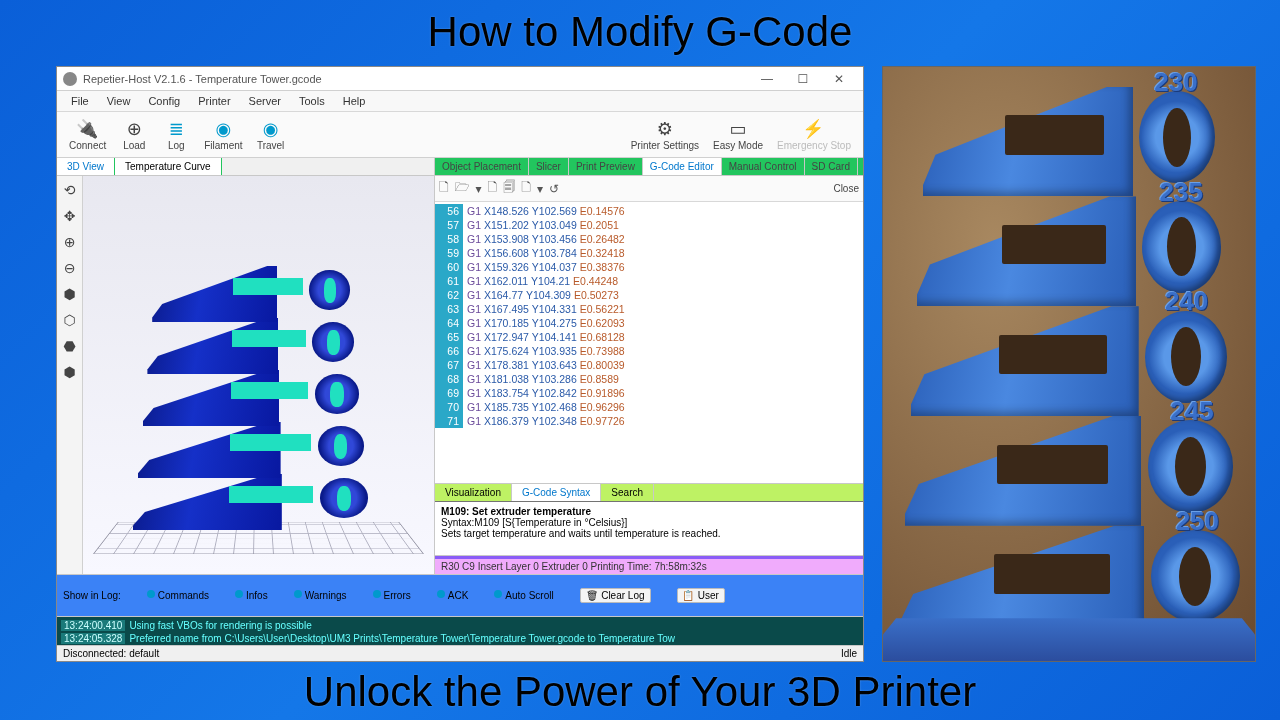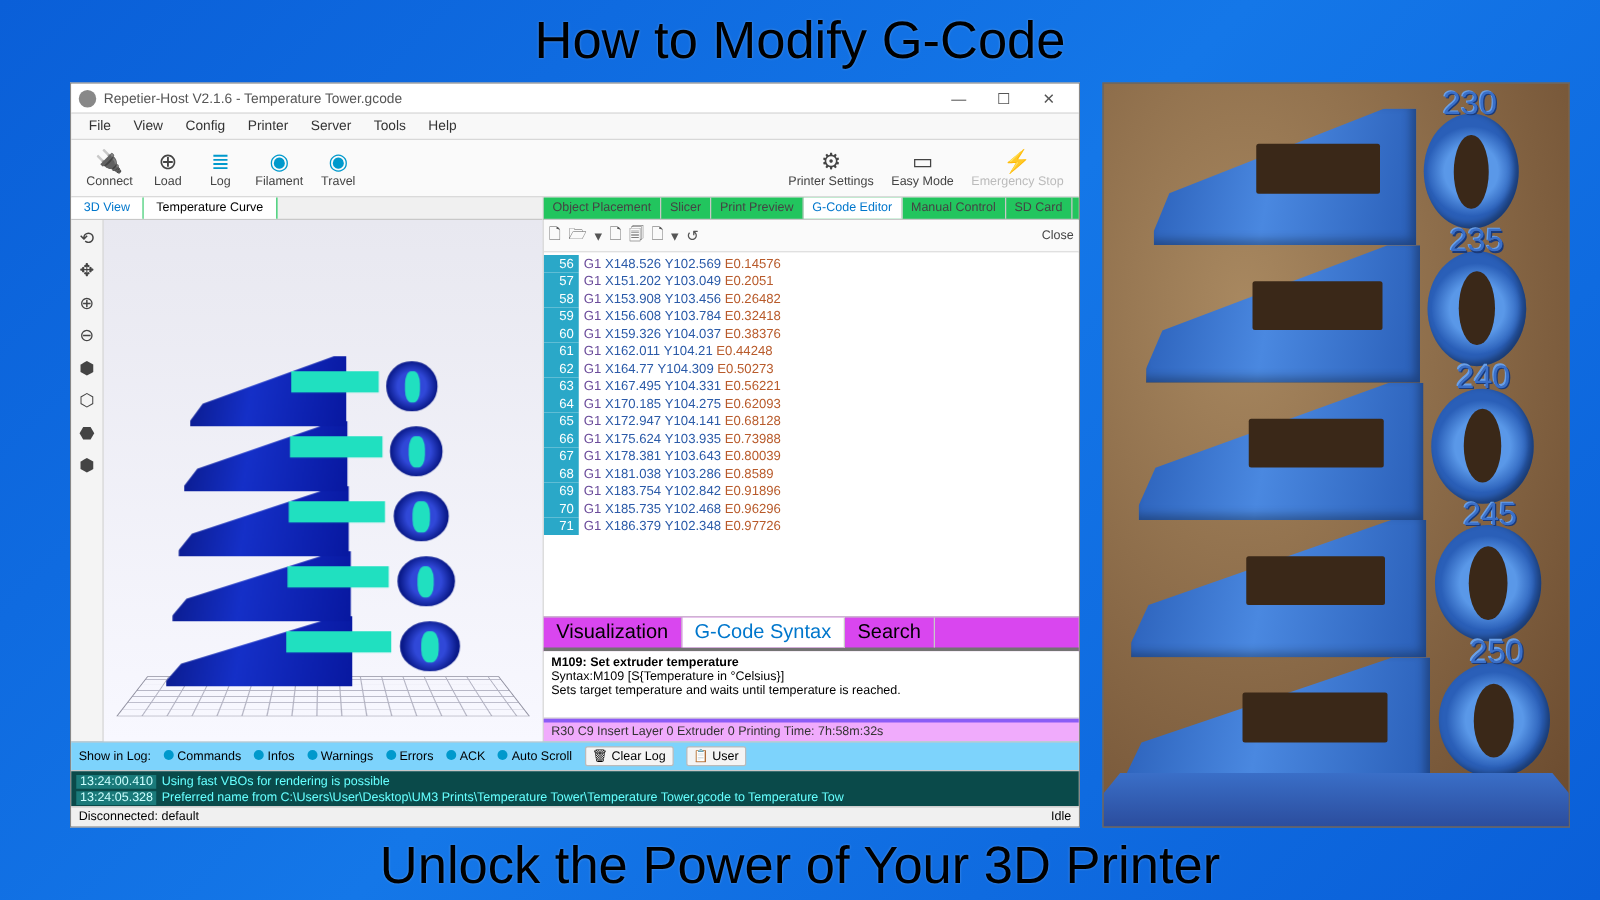--- a/index.html
+++ b/index.html
@@ -42,42 +42,42 @@
 .obj-tab.active{background:#fff;color:#0077cc}
 .editor-toolbar{display:flex;align-items:center;padding:2px 4px;gap:6px;font-size:12px;color:#555;border-bottom:1px solid #d8d8d8;background:#fafafa}
 .editor-toolbar .close{margin-left:auto;font-size:10px;color:#444}
 .gcode-list{flex:1;overflow:hidden;font-family:Consolas,monospace;font-size:10.5px;background:#fff;line-height:14px;padding-top:2px}
 .gline{display:flex;white-space:pre}
 .gline .ln{width:28px;text-align:right;padding-right:4px;background:#2aa8c8;color:#fff;margin-right:4px}
 .gline .cmd{color:#6a4a9a}
 .gline .x{color:#2a5aa8}
 .gline .y{color:#2a5aa8}
 .gline .e{color:#b85a2a}
-.sub-tabs{display:flex;font-size:16px;border-top:1px solid #c8c8c8;border-bottom:3px solid #737373;background:#d946ef}
+.sub-tabs{display:flex;font-size:10px;border-top:1px solid #c8c8c8;border-bottom:1px solid #737373;background:#bef264}
 .sub-tab{padding:3px 10px;border-right:1px solid #c8c8c8}
 .sub-tab.active{background:#fff;color:#0077cc}
 .help-box{padding:4px 6px;font-size:10px;background:#fff;border-bottom:1px solid #c8c8c8;min-height:54px}
 .help-box .ht{font-weight:bold}
 .status-line{padding:2px 6px;font-size:10px;color:#333;background:#f0abfc;border-top:3px solid #8b5cf6}
-.log-controls{display:flex;align-items:center;gap:10px;padding:3px 6px;font-size:10px;background:#7dd3fc;border-top:1px solid #c8c8c8;border-bottom:1px solid #c8c8c8;flex-wrap:nowrap}
+.log-controls{display:flex;align-items:center;gap:26px;padding:13px 6px;font-size:10px;background:#3b82f6;border-top:1px solid #c8c8c8;border-bottom:1px solid #c8c8c8;flex-wrap:nowrap}
 .lc{display:flex;gap:3px;white-space:nowrap}
 .dot{width:8px;height:8px;border-radius:50%;background:#0099cc;display:inline-block}
 .log-area{font-family:Consolas,monospace;font-size:10px;background:#0a4a4a;color:#6ff;padding:2px 4px;height:28px;overflow:hidden;line-height:13px}
 .log-area .ts{background:#1a7a7a;color:#cff;padding:0 3px;margin-right:4px}
 .footer{display:flex;padding:2px 6px;font-size:10px;background:#f0f0f0;border-top:1px solid #c8c8c8}
 .footer .sp{flex:1}
 .photo{flex:1;background:#8a6a4a;position:relative;border:1px solid #666;overflow:hidden}
 .photo::before{content:"";position:absolute;inset:0;background:radial-gradient(ellipse at 30% 30%,#a88860,#6a4a2e)}
 .print-tower{position:absolute;left:12px;right:12px;top:8px;bottom:8px}
 .ptier{position:absolute;left:0;width:100%;height:19%}
 .ptier .body{position:absolute;left:0;bottom:0;width:72%;height:100%;background:linear-gradient(100deg,#2a5fb8 0%,#4a88e0 45%,#2a5fb8 100%);clip-path:polygon(0 90%,6% 62%,88% 0,100% 0,100% 100%,0 100%);box-shadow:inset -4px -4px 8px rgba(0,0,0,.3)}
 .ptier .hole{position:absolute;left:28%;top:26%;width:34%;height:36%;background:#3a2818;border-radius:2px}
 .ptier .ring{position:absolute;right:0;top:4%;width:26%;height:84%;border-radius:50%;background:radial-gradient(circle,#5a98e8 36%,#2a5fb8 60%);box-shadow:inset -3px -3px 6px rgba(0,0,0,.4)}
 .ptier .ring::after{content:"";position:absolute;left:32%;top:18%;width:36%;height:64%;background:#3a2818;border-radius:50%}
-.ptier .temp{position:absolute;right:6%;top:-18%;font-size:26px;font-weight:normal;color:#3a6fc8;text-shadow:1px 1px 0 #1a3a7a,-1px -1px 0 #6aa0e8}
+.ptier .temp{position:absolute;right:6%;top:-18%;font-size:26px;font-weight:bold;color:#3a6fc8;text-shadow:1px 1px 0 #1a3a7a,-1px -1px 0 #6aa0e8}
 .pbase{position:absolute;left:-4%;bottom:-2%;width:108%;height:8%;background:linear-gradient(#3a6fc8,#2a4a9a);clip-path:polygon(0 40%,4% 0,96% 0,100% 40%,100% 100%,0 100%)}
 .btn-like{display:inline-flex;align-items:center;gap:3px;padding:1px 5px;border:1px solid #bbb;background:#f4f4f4;font-size:10px;border-radius:2px}
 </style>
 </head>
 <body>
 
 <div class="overlay-title title-top">How to Modify G-Code</div>
 <div class="overlay-title title-bottom">Unlock the Power of Your 3D Printer</div>
 
 <div class="main-row">

